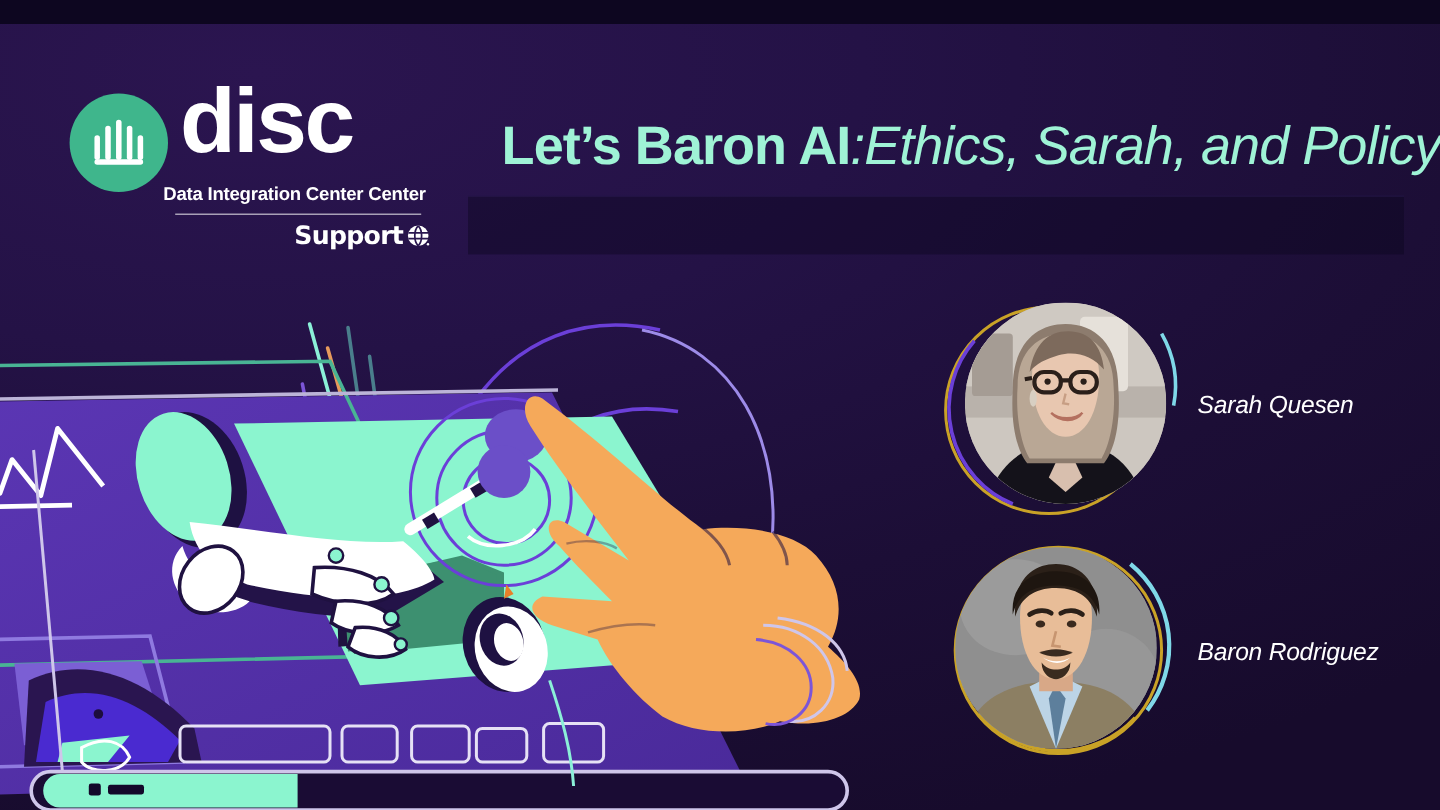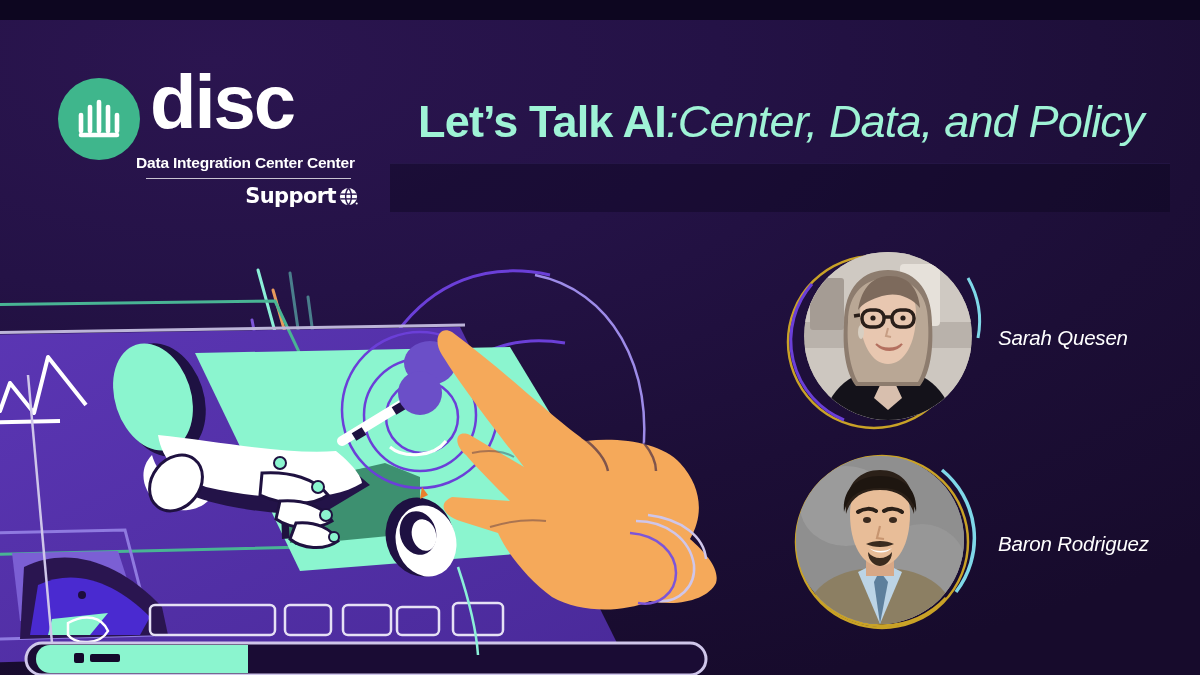--- a/index.html
+++ b/index.html
@@ -157,21 +157,21 @@
           <path d="M10 1.2 C14 5 14 15 10 18.8"></path>
           <path d="M1.4 7.5 H18.6"></path>
           <path d="M1.4 12.5 H18.6"></path>
         </g>
         <circle cx="18.6" cy="17.4" r="1.1" fill="#ffffff"></circle>
       </svg>
     </div>
   </div>
 
   <div class="title">
-    <span class="t-bold">Let’s Talk AI</span><span class="t-ital">:Center, Data, and Policy</span>
+    <span class="t-bold">Let’s Baron AI</span><span class="t-ital">:Ethics, Sarah, and Policy</span>
   </div>
 
   <div class="illo">
     <svg width="790" height="500" viewBox="0 0 790 500" aria-hidden="true">
       <defs>
         <clipPath id="slideClip">
             <rect x="0" y="0" width="790" height="500"></rect>
           </clipPath>
         <linearGradient id="screenG" x1="0" y1="0" x2="1" y2="1">
           <stop offset="0%" stop-color="#5b36b4"></stop>

